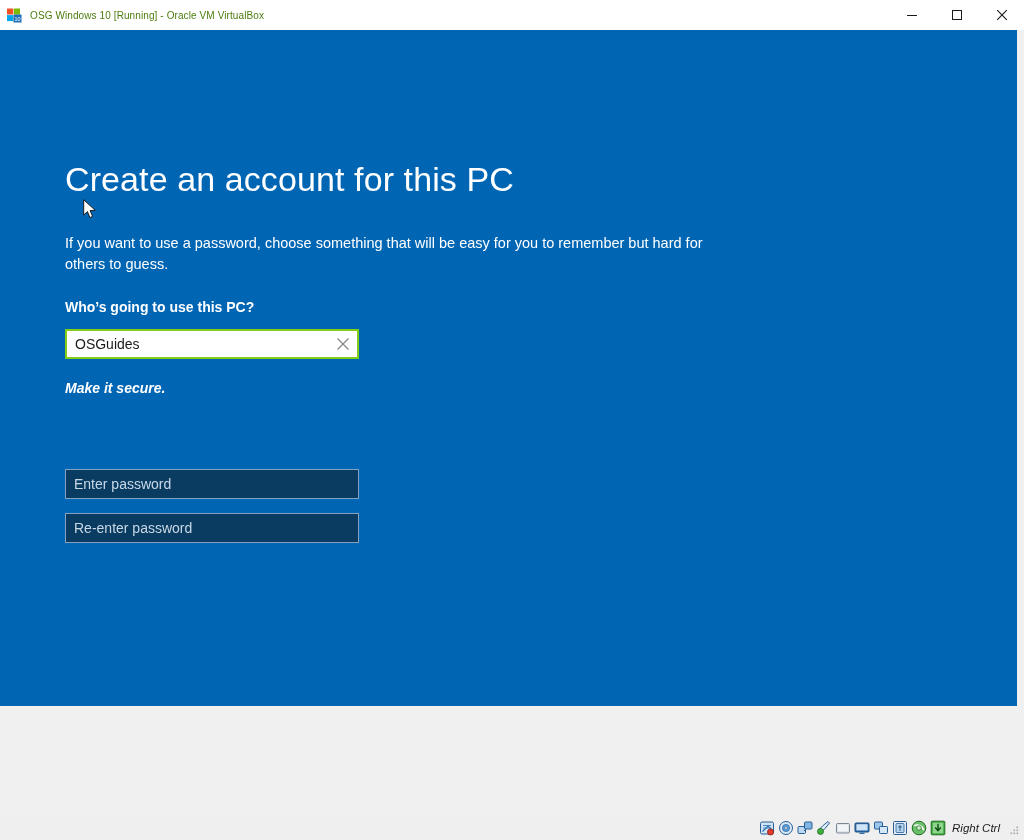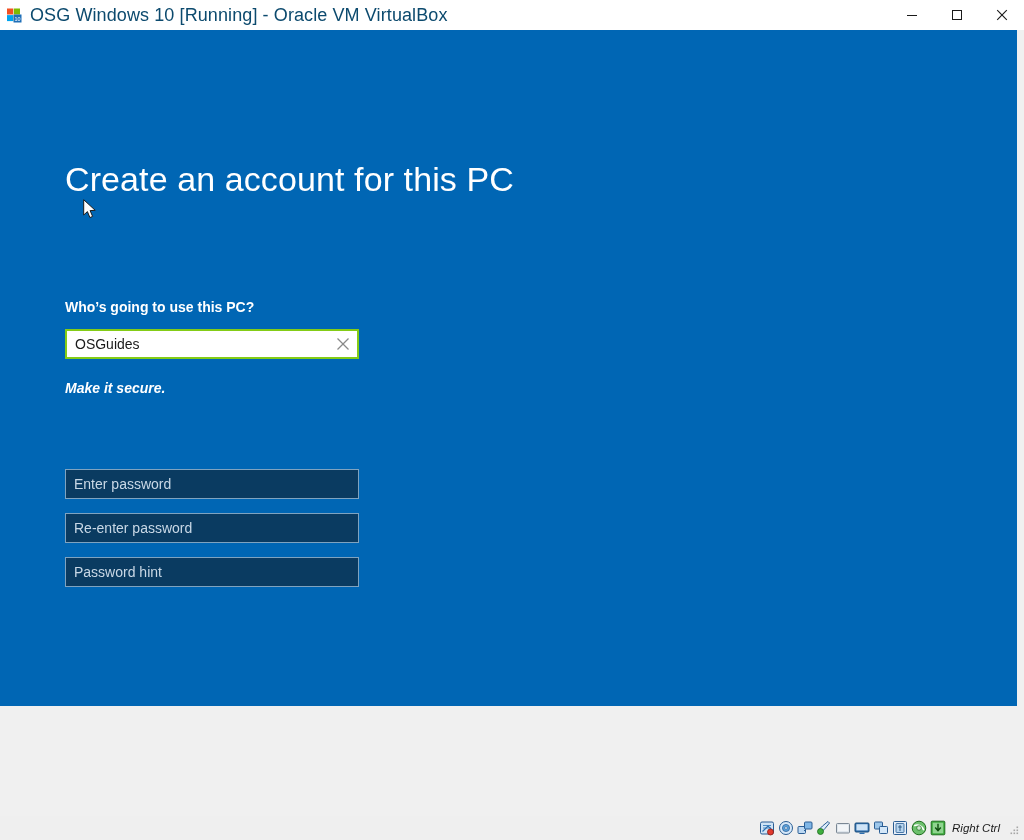--- a/index.html
+++ b/index.html
@@ -36,22 +36,22 @@
     position: relative;
   }
   .titlebar .app-icon {
     width: 16px; height: 16px;
     margin-left: 6px;
     margin-right: 8px;
     position: relative;
     flex: 0 0 16px;
   }
   .titlebar .title-text {
-    font-size: 18px;
-    color: #0c4a6e;
+    font-size: 10px;
+    color: #4d7c0f;
     letter-spacing: 0.1px;
     white-space: nowrap;
   }
   .win-controls {
     position: absolute;
     right: 0; top: 0;
     height: 30px;
     display: flex;
   }
   .win-btn {
@@ -302,43 +302,41 @@
       </button>
     </div>
   </div>
 
 
   <div class="vm-screen-wrap">
     <div class="vm-screen">
 
       <div class="oobe-heading">Create an account for this PC</div>
 
+      <div class="oobe-sub">If you want to use a password, choose something that will be easy for you to remember but hard for others to guess.</div>
 
       <div class="field-label label-who">Who’s going to use this PC?</div>
 
       <div class="name-field">
         <span class="value">OSGuides</span>
         <button class="clear-btn" aria-label="Clear">
           <svg width="14" height="14" viewBox="0 0 14 14">
             <line x1="1.5" y1="1.5" x2="12.5" y2="12.5" stroke="#8a8a8a" stroke-width="1.3"></line>
             <line x1="12.5" y1="1.5" x2="1.5" y2="12.5" stroke="#8a8a8a" stroke-width="1.3"></line>
           </svg>
         </button>
       </div>
 
       <div class="field-label label-secure">Make it secure.</div>
 
       <div class="pw-field pw-2">
         <span class="ph">Re-enter password</span>
       </div>
       <div class="pw-field pw-1">
         <span class="ph">Enter password</span>
-      </div>
-      <div class="pw-field pw-3">
-        <span class="ph">Password hint</span>
       </div>
 
       <div class="ease-access">
         <svg width="34" height="34" viewBox="0 0 34 34">
           <g fill="none" stroke="#ffffff" stroke-width="1.7" stroke-linecap="round">
             <path d="M17 4.2 A12.8 12.8 0 0 0 4.6 14"></path>
             <path d="M4.3 17.6 A12.8 12.8 0 0 0 9.2 27.2"></path>
             <path d="M12.6 29.1 A12.8 12.8 0 0 0 22.4 28.8"></path>
             <path d="M27.4 24.6 A12.8 12.8 0 0 0 29.6 18.4"></path>
             <path d="M28.6 12.6 A12.8 12.8 0 0 0 23.2 5.8"></path>

